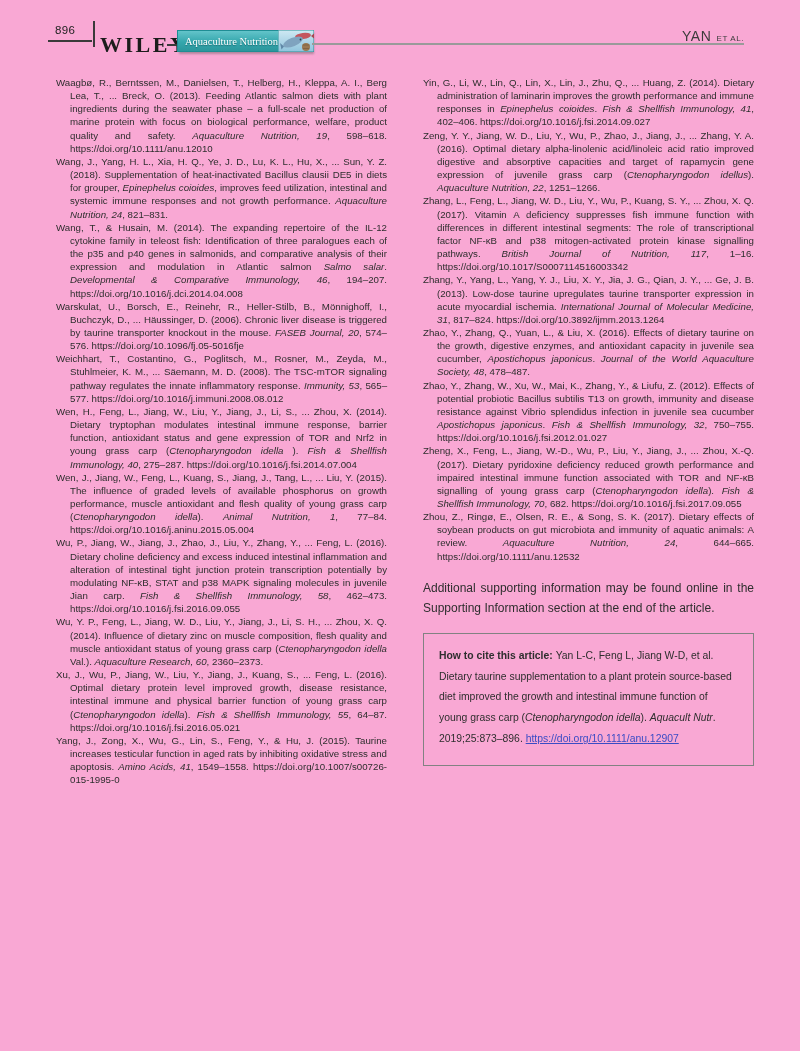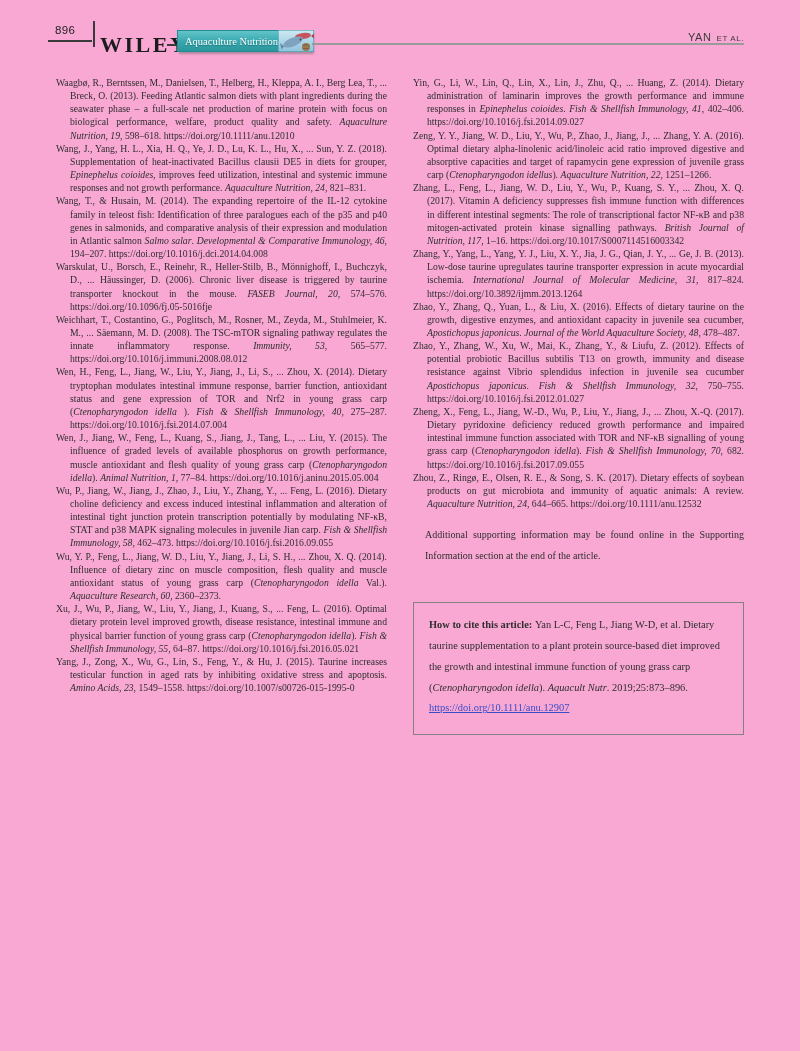--- a/index.html
+++ b/index.html
@@ -35,50 +35,50 @@
   }
   .banner-text {
     font-family:"Liberation Serif", serif;
     font-size:10.5px; color:#ffffff; padding-left:7px; white-space:nowrap;
     text-shadow:0 1px 1px rgba(0,60,70,.5);
     flex:1;
   }
   .banner-fish { width:36px; height:22px; margin-right:2px; flex:none; }
   .head-rule { position:absolute; left:256px; top:19px; width:432px; height:2px; background:#9a9a9a; }
   .running-head { position:absolute; right:0; top:3px; color:#3c3c3c; letter-spacing:.6px; }
-  .running-head .nm { font-size:11px;text-align:right; }
+  .running-head .nm { font-size:14px;text-align:right; }
   .running-head .sf { font-size:8px; }
 
   
-  .columns { display:flex; gap:26px; margin-top:8px;font-family:Liberation Serif, serif; }
+  .columns { display:flex; gap:36px; margin-top:8px; }
   .col { width:331px; flex:none; }
 
   .ref {
     margin:0; text-align:justify;
     font-size:9.7px; line-height:13.15px;
     padding-left:14px; text-indent:-14px;
     hyphens:auto; -webkit-hyphens:auto;
     color:#2e2e2e;
   }
   .it { font-style:italic; }
   .bd { font-weight:bold; }
 
   
   .supp-head {
     margin:44px 0 0 0;
     font-size:11.5px; font-weight:bold; letter-spacing:1.7px; color:#2a2a2a;
   }
   .supp-body {
-    margin:15px 0 0 12px;
-    font-size:10px; line-height:20.5px; text-align:justify; color:#2e2e2e;
+    margin:15px 0 0 0;
+    font-size:12px; line-height:20.5px; text-align:justify; color:#2e2e2e;
   }
 
   
   .cite-box {
-    margin-top:36px;
+    margin-top:14px;
     border:1.2px solid #828282;
     box-sizing:border-box;
     padding:12px 15px 15px 15px;
     font-size:10.4px; line-height:20.8px;
     color:#2e2e2e;
   }
   .doi-link { color:#3a4cc5; text-decoration:underline; }
 </style>
 </head>
 <body>
@@ -125,21 +125,21 @@
         <p class="ref"><span>Waagbø, R., Berntssen, M., Danielsen, T., Helberg, H., Kleppa, A. I., Berg Lea, T., ... Breck, O. (2013). Feeding Atlantic salmon diets with plant ingredients during the seawater phase – a full-scale net production of marine protein with focus on biological performance, welfare, product quality and safety. </span><span class="it">Aquaculture Nutrition, 19</span><span>, 598–618. https://doi.org/10.1111/anu.12010</span></p>
         <p class="ref"><span>Wang, J., Yang, H. L., Xia, H. Q., Ye, J. D., Lu, K. L., Hu, X., ... Sun, Y. Z. (2018). Supplementation of heat-inactivated Bacillus clausii DE5 in diets for grouper, </span><span class="it">Epinephelus coioides</span><span>, improves feed utilization, intestinal and systemic immune responses and not growth performance. </span><span class="it">Aquaculture Nutrition, 24</span><span>, 821–831.</span></p>
         <p class="ref"><span>Wang, T., &amp; Husain, M. (2014). The expanding repertoire of the IL-12 cytokine family in teleost fish: Identification of three paralogues each of the p35 and p40 genes in salmonids, and comparative analysis of their expression and modulation in Atlantic salmon </span><span class="it">Salmo salar</span><span>. </span><span class="it">Developmental &amp; Comparative Immunology, 46</span><span>, 194–207. https://doi.org/10.1016/j.dci.2014.04.008</span></p>
         <p class="ref"><span>Warskulat, U., Borsch, E., Reinehr, R., Heller-Stilb, B., Mönnighoff, I., Buchczyk, D., ... Häussinger, D. (2006). Chronic liver disease is triggered by taurine transporter knockout in the mouse. </span><span class="it">FASEB Journal, 20</span><span>, 574–576. https://doi.org/10.1096/fj.05-5016fje</span></p>
         <p class="ref"><span>Weichhart, T., Costantino, G., Poglitsch, M., Rosner, M., Zeyda, M., Stuhlmeier, K. M., ... Säemann, M. D. (2008). The TSC-mTOR signaling pathway regulates the innate inflammatory response. </span><span class="it">Immunity, 53</span><span>, 565–577. https://doi.org/10.1016/j.immuni.2008.08.012</span></p>
         <p class="ref"><span>Wen, H., Feng, L., Jiang, W., Liu, Y., Jiang, J., Li, S., ... Zhou, X. (2014). Dietary tryptophan modulates intestinal immune response, barrier function, antioxidant status and gene expression of TOR and Nrf2 in young grass carp (</span><span class="it">Ctenopharyngodon idella</span><span> ). </span><span class="it">Fish &amp; Shellfish Immunology, 40</span><span>, 275–287. https://doi.org/10.1016/j.fsi.2014.07.004</span></p>
         <p class="ref"><span>Wen, J., Jiang, W., Feng, L., Kuang, S., Jiang, J., Tang, L., ... Liu, Y. (2015). The influence of graded levels of available phosphorus on growth performance, muscle antioxidant and flesh quality of young grass carp (</span><span class="it">Ctenopharyngodon idella</span><span>). </span><span class="it">Animal Nutrition, 1</span><span>, 77–84. https://doi.org/10.1016/j.aninu.2015.05.004</span></p>
         <p class="ref"><span>Wu, P., Jiang, W., Jiang, J., Zhao, J., Liu, Y., Zhang, Y., ... Feng, L. (2016). Dietary choline deficiency and excess induced intestinal inflammation and alteration of intestinal tight junction protein transcription potentially by modulating NF-κB, STAT and p38 MAPK signaling molecules in juvenile Jian carp. </span><span class="it">Fish &amp; Shellfish Immunology, 58</span><span>, 462–473. https://doi.org/10.1016/j.fsi.2016.09.055</span></p>
         <p class="ref"><span>Wu, Y. P., Feng, L., Jiang, W. D., Liu, Y., Jiang, J., Li, S. H., ... Zhou, X. Q. (2014). Influence of dietary zinc on muscle composition, flesh quality and muscle antioxidant status of young grass carp (</span><span class="it">Ctenopharyngodon idella</span><span> Val.). </span><span class="it">Aquaculture Research, 60</span><span>, 2360–2373.</span></p>
         <p class="ref"><span>Xu, J., Wu, P., Jiang, W., Liu, Y., Jiang, J., Kuang, S., ... Feng, L. (2016). Optimal dietary protein level improved growth, disease resistance, intestinal immune and physical barrier function of young grass carp (</span><span class="it">Ctenopharyngodon idella</span><span>). </span><span class="it">Fish &amp; Shellfish Immunology, 55</span><span>, 64–87. https://doi.org/10.1016/j.fsi.2016.05.021</span></p>
-        <p class="ref"><span>Yang, J., Zong, X., Wu, G., Lin, S., Feng, Y., &amp; Hu, J. (2015). Taurine increases testicular function in aged rats by inhibiting oxidative stress and apoptosis. </span><span class="it">Amino Acids, 23</span><span>, 1549–1558. https://doi.org/10.1007/s00726-015-1995-0</span></p>
+        <p class="ref"><span>Yang, J., Zong, X., Wu, G., Lin, S., Feng, Y., &amp; Hu, J. (2015). Taurine increases testicular function in aged rats by inhibiting oxidative stress and apoptosis. </span><span class="it">Amino Acids, 41</span><span>, 1549–1558. https://doi.org/10.1007/s00726-015-1995-0</span></p>
       </section>
 
     <section class="col">
       <div id="refs-right">
           <p class="ref"><span>Yin, G., Li, W., Lin, Q., Lin, X., Lin, J., Zhu, Q., ... Huang, Z. (2014). Dietary administration of laminarin improves the growth performance and immune responses in </span><span class="it">Epinephelus coioides</span><span>. </span><span class="it">Fish &amp; Shellfish Immunology, 41</span><span>, 402–406. https://doi.org/10.1016/j.fsi.2014.09.027</span></p>
           <p class="ref"><span>Zeng, Y. Y., Jiang, W. D., Liu, Y., Wu, P., Zhao, J., Jiang, J., ... Zhang, Y. A. (2016). Optimal dietary alpha-linolenic acid/linoleic acid ratio improved digestive and absorptive capacities and target of rapamycin gene expression of juvenile grass carp (</span><span class="it">Ctenopharyngodon idellus</span><span>). </span><span class="it">Aquaculture Nutrition, 22</span><span>, 1251–1266.</span></p>
           <p class="ref"><span>Zhang, L., Feng, L., Jiang, W. D., Liu, Y., Wu, P., Kuang, S. Y., ... Zhou, X. Q. (2017). Vitamin A deficiency suppresses fish immune function with differences in different intestinal segments: The role of transcriptional factor NF-κB and p38 mitogen-activated protein kinase signalling pathways. </span><span class="it">British Journal of Nutrition, 117</span><span>, 1–16. https://doi.org/10.1017/S0007114516003342</span></p>
           <p class="ref"><span>Zhang, Y., Yang, L., Yang, Y. J., Liu, X. Y., Jia, J. G., Qian, J. Y., ... Ge, J. B. (2013). Low-dose taurine upregulates taurine transporter expression in acute myocardial ischemia. </span><span class="it">International Journal of Molecular Medicine, 31</span><span>, 817–824. https://doi.org/10.3892/ijmm.2013.1264</span></p>
           <p class="ref"><span>Zhao, Y., Zhang, Q., Yuan, L., &amp; Liu, X. (2016). Effects of dietary taurine on the growth, digestive enzymes, and antioxidant capacity in juvenile sea cucumber, </span><span class="it">Apostichopus japonicus</span><span>. </span><span class="it">Journal of the World Aquaculture Society, 48</span><span>, 478–487.</span></p>
           <p class="ref"><span>Zhao, Y., Zhang, W., Xu, W., Mai, K., Zhang, Y., &amp; Liufu, Z. (2012). Effects of potential probiotic Bacillus subtilis T13 on growth, immunity and disease resistance against Vibrio splendidus infection in juvenile sea cucumber </span><span class="it">Apostichopus japonicus</span><span>. </span><span class="it">Fish &amp; Shellfish Immunology, 32</span><span>, 750–755. https://doi.org/10.1016/j.fsi.2012.01.027</span></p>

